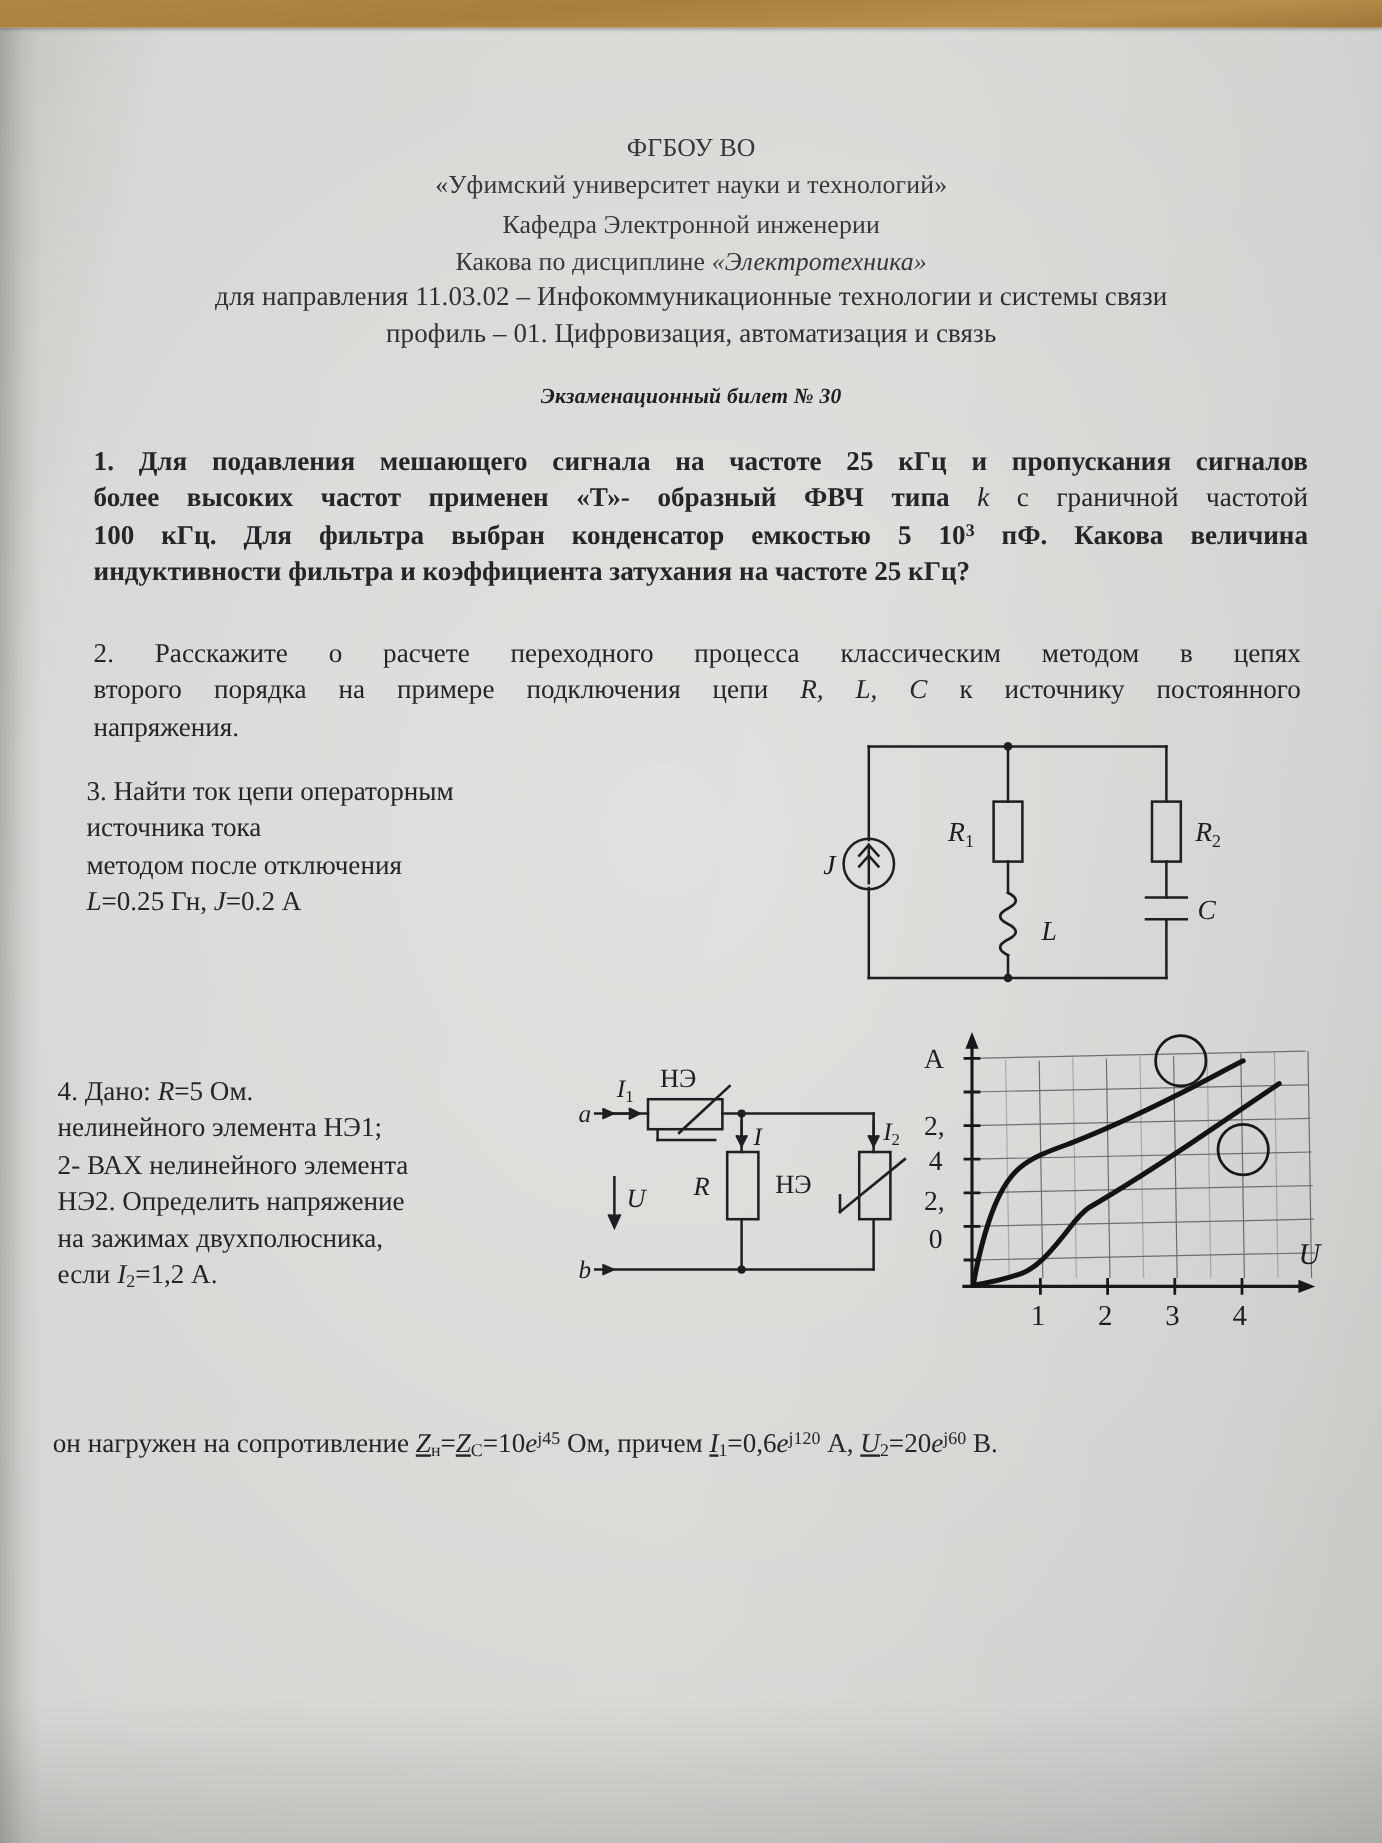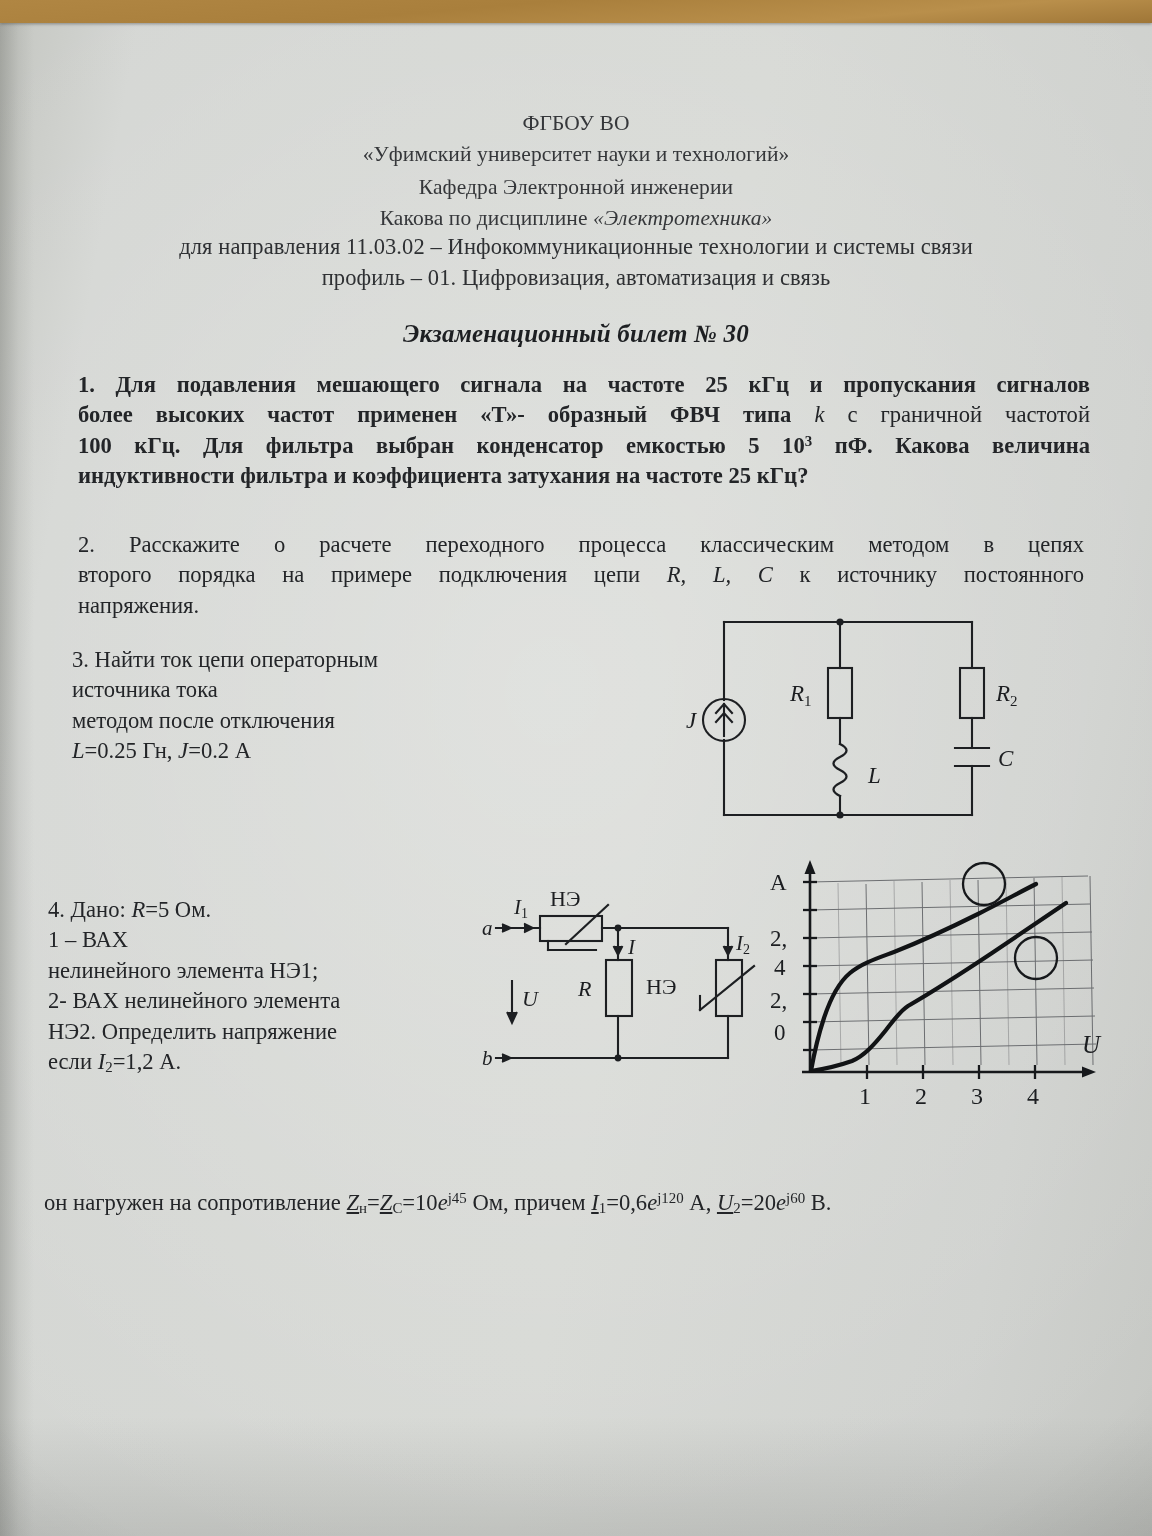--- a/index.html
+++ b/index.html
@@ -65,21 +65,21 @@
   .hdr-l4 { position:absolute; left:0; right:0; top:203px; }
   .hdr-l5 { position:absolute; left:0; right:0; top:231px; font-size: 22.5px; color:#2e3033; }
   .hdr-l6 { position:absolute; left:0; right:0; top:262px; font-size: 22.5px; color:#2e3033; }
   .hdr i { font-style: italic; }
 
   .ticket-title {
     position: absolute;
     left: 0; right: 0;
     top: 320px;
     text-align: center;
-    font-size: 25px;
+    font-size: 18px;
     font-weight: bold;
     font-style: italic;
     letter-spacing: 0.2px;
     color: #1d1f22;
   }
 
   
   .q {
     position: absolute;
     font-size: 22.6px;
@@ -211,24 +211,24 @@
       <text x="324" y="101" font-size="23"><tspan class="lbl-i" font-style="italic">R</tspan><tspan font-size="15" dy="5">2</tspan></text>
       <text class="lbl-i" x="196" y="183" font-size="23" font-style="italic">L</text>
       <text class="lbl-i" x="326" y="166" font-size="23" font-style="italic">C</text>
     </svg>
 
     <div class="q" id="q4">
       <div>
         <span>4.</span>
         <span>Дано: </span><i class="m">R</i><span>=5 Ом.</span>
       </div>
-      <div>1 – ВАХ</div>
       <div>нелинейного элемента НЭ1;</div>
       <div>2- ВАХ нелинейного элемента</div>
       <div>НЭ2.  Определить   напряжение</div>
+      <div>на   зажимах   двухполюсника,</div>
       <div>
         <span>если </span><i class="m">I</i><sub>2</sub><span>=1,2 А.</span>
       </div>
     </div>
 
     <svg id="sch2" viewBox="0 0 310 195">
       <g stroke="#1d1f22" stroke-width="2.1" fill="none" stroke-linecap="square">
 
         <path d="M 18 40 L 62 40"></path>
         <rect x="62" y="28" width="62" height="25" fill="none"></rect>

